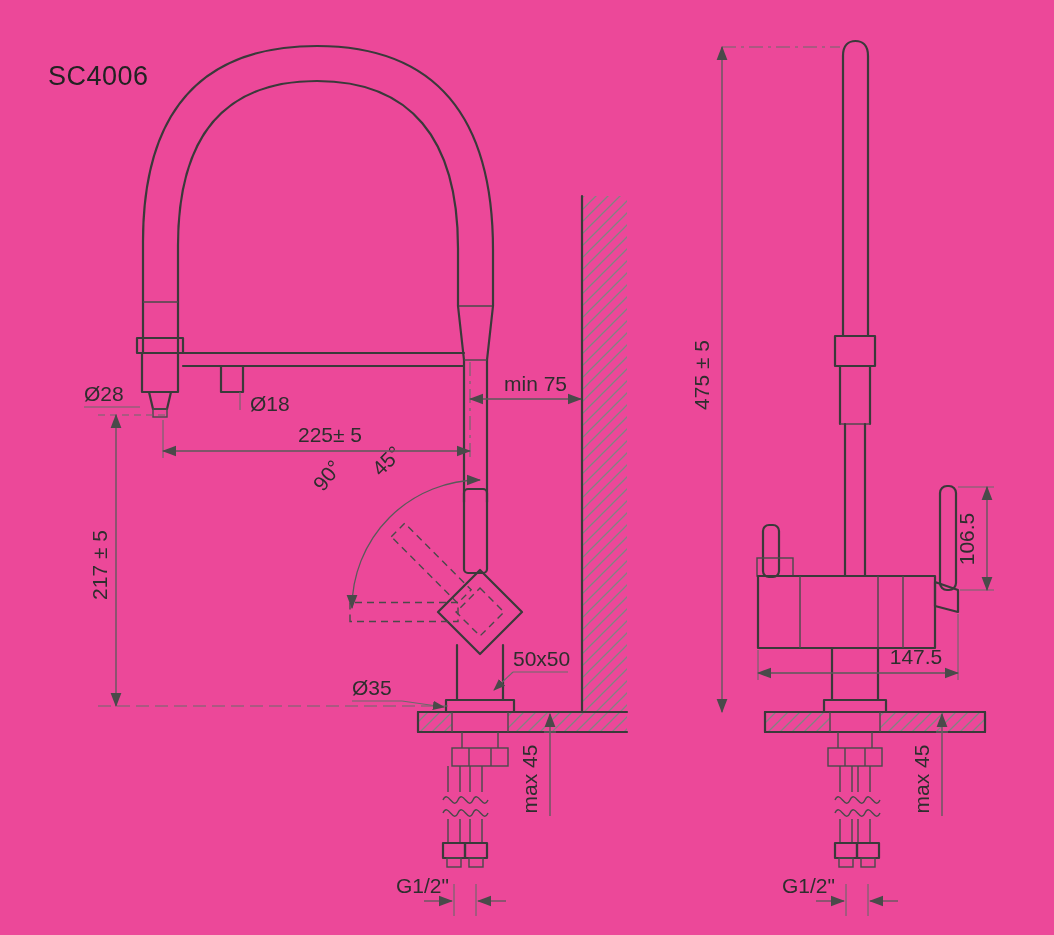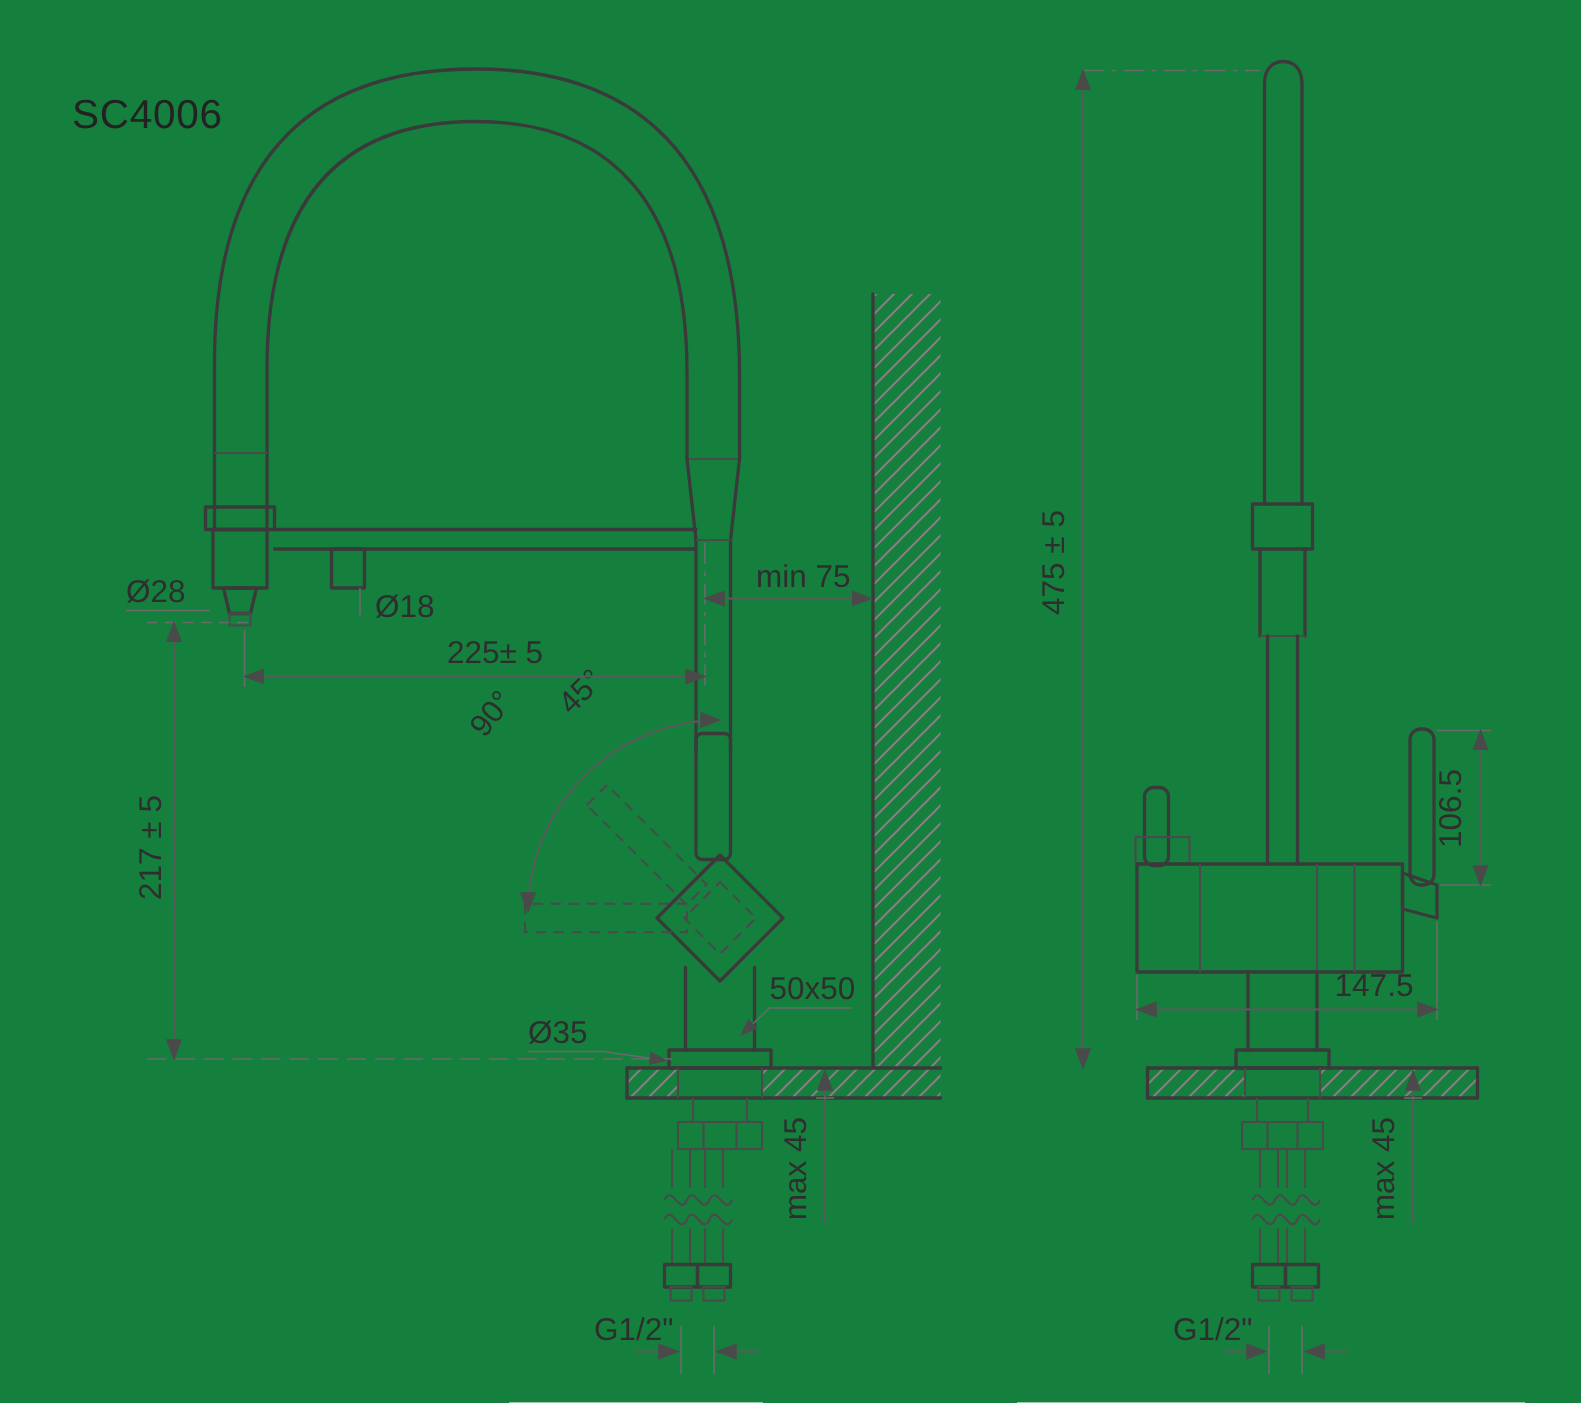--- a/index.html
+++ b/index.html
@@ -1,17 +1,17 @@
 <!DOCTYPE html>
 <html><head>
 <meta charset="utf-8">
 <style>
   html,body{margin:0;padding:0;background:#ffffff;}
   .canvas{
-    width:1054px;height:935px;position:relative;background:#15803d;
+    width:1054px;height:935px;position:relative;background:#ec4899;
     font-family:"Liberation Sans", sans-serif;overflow:hidden;
   }
   svg{display:block;}
   .obj{fill:none;stroke:#3a3a3a;stroke-width:2.2;stroke-linejoin:round;stroke-linecap:round;}
   .obj-thin{fill:none;stroke:#4a4a4a;stroke-width:1.4;}
   .dim{fill:none;stroke:#5a5a5a;stroke-width:1.3;}
   .ext{fill:none;stroke:#6a6a6a;stroke-width:1.1;}
   .dash{stroke-dasharray:7 5;}
   .dashdot{stroke-dasharray:14 5 3 5;}
   .longdash{stroke-dasharray:13 6;}

